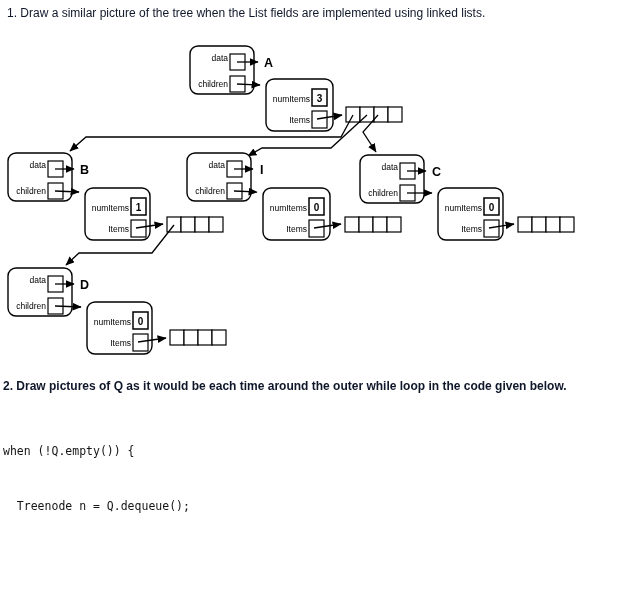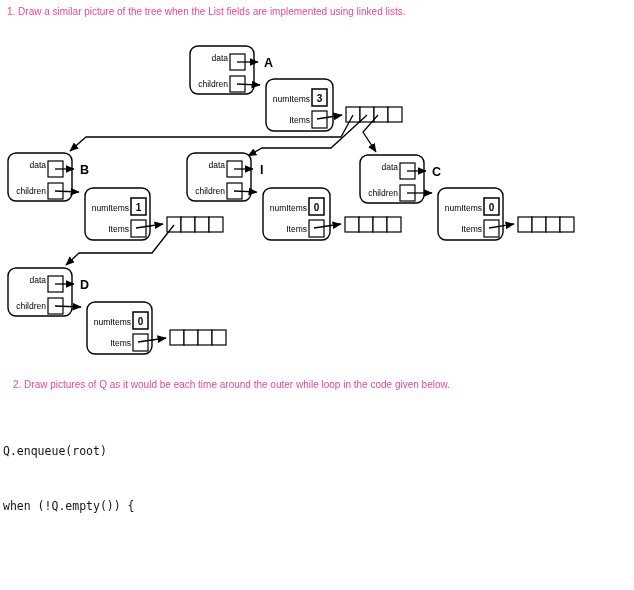--- a/index.html
+++ b/index.html
@@ -1,24 +1,24 @@
 <!DOCTYPE html>
 <html><head>
 <meta charset="utf-8">
 <style>
   html,body{margin:0;padding:0;}
   body{
     width:634px;height:590px;background:#ffffff;overflow:hidden;position:relative;
     font-family:"Liberation Sans",sans-serif;color:#2b2b2b;
   }
   .question{
-    position:absolute;left:7px;font-size:10px;color:#ec4899;white-space:nowrap;
+    position:absolute;left:7px;font-size:12px;color:#0f172a;white-space:nowrap;
   }
   #q1{top:6px;}
-  #q2{top:379px;left:13px;}
+  #q2{top:379px;left:3px;font-weight:bold;}
   #diagram{position:absolute;left:0;top:30px;}
   svg text{font-family:"Liberation Sans",sans-serif;fill:#000;}
   .flbl{font-size:8.5px;}
   .nletter{font-size:12.5px;font-weight:bold;}
   .nval{font-size:10px;font-weight:bold;}
   .rec{fill:#fff;stroke:#000;stroke-width:1.4;}
   .box{fill:#fff;stroke:#000;stroke-width:1.2;}
   .vbox{fill:#fff;stroke:#000;stroke-width:1.5;}
   .cell{fill:#fff;stroke:#000;stroke-width:1.2;}
   .ln{fill:none;stroke:#000;stroke-width:1.3;}
@@ -173,22 +173,22 @@
     <rect class="cell" x="170" y="300" width="14" height="15"></rect>
     <rect class="cell" x="184" y="300" width="14" height="15"></rect>
     <rect class="cell" x="198" y="300" width="14" height="15"></rect>
     <rect class="cell" x="212" y="300" width="14" height="15"></rect>
   </g>
 </svg>
 
 <div id="q2" class="question">2. Draw pictures of Q as it would be each time around the outer while loop in the code given below.</div>
 
 <div id="code">
-  <div>Q.enqueue(root)</div>
   <div>when (!Q.empty()) {</div>
+  <div>  Treenode n = Q.dequeue();</div>
   
   
   
   
   
   
   
 </div>
 
 </body></html>

